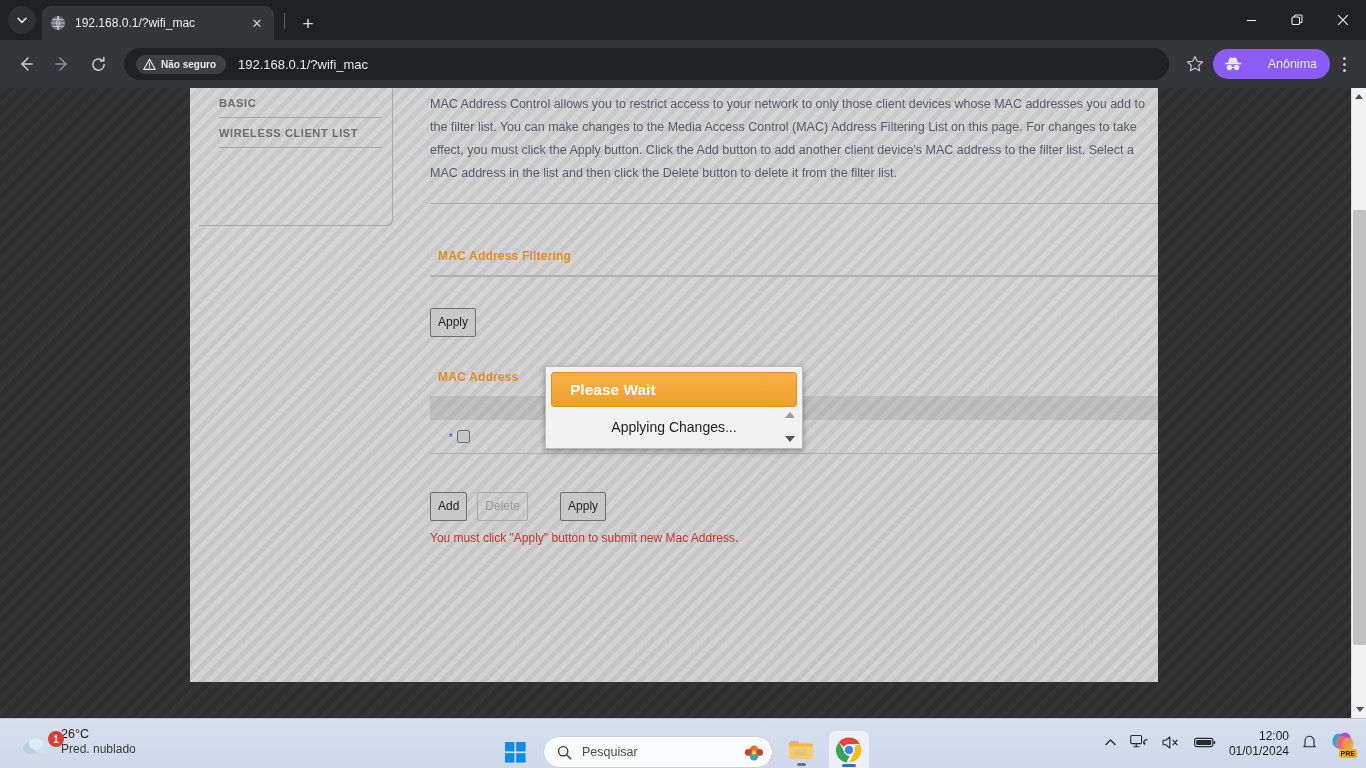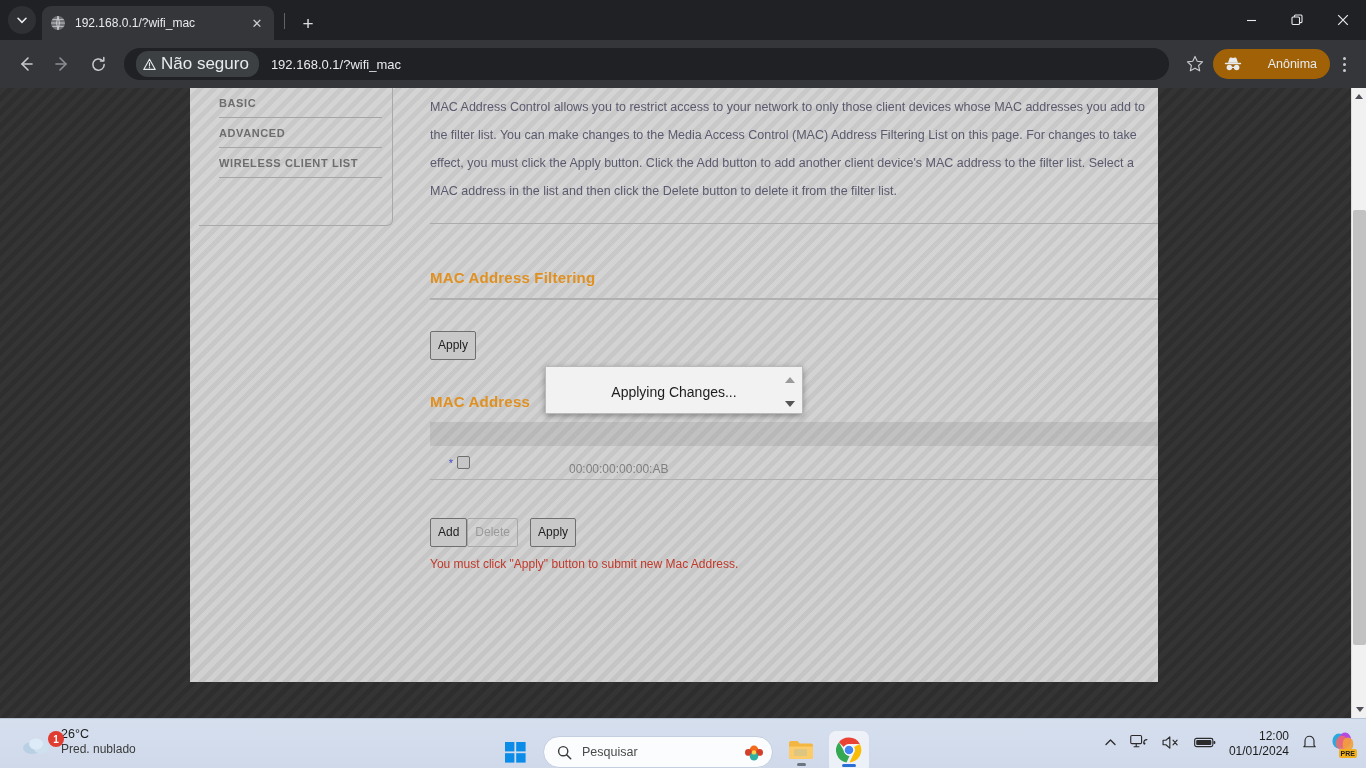--- a/index.html
+++ b/index.html
@@ -62,25 +62,25 @@
   .omnibox {
     flex:1 1 auto; height:32px; background:#202124; border-radius:16px;
     display:flex; align-items:center; padding:0 12px; margin:0 8px;
     min-width:0;
   }
   .notsecure {
     display:flex; align-items:center; gap:5px;
     background:#3c4043; border-radius:12px; padding:3px 10px 3px 7px;
     flex:0 0 auto; margin-right:12px;
   }
-  .notsecure-text { color:#e8eaed; font-size:17px; font-weight:normal; }
+  .notsecure-text { color:#e8eaed; font-size:10px; font-weight:bold; }
   .omni-url { color:#e8eaed; font-size:13px; white-space:nowrap; overflow:hidden; text-overflow:ellipsis; }
   .star { flex:0 0 32px; }
   .incognito-chip {
-    display:flex; align-items:center; gap:25px; background:#a16207;
+    display:flex; align-items:center; gap:25px; background:#8b5cf6;
     border-radius:16px; height:30px; padding:0 13px 0 10px; flex:0 0 auto;
   }
   .incognito-chip span { color:#e8eaed; font-size:12.5px; }
   .kebab { flex:0 0 28px; width:28px; display:flex; flex-direction:column;
            align-items:center; justify-content:center; gap:3px; }
   .kebab i { width:3px; height:3px; border-radius:50%; background:#c7cace; display:block; }
 
   
   .viewport {
     position:absolute; left:0; top:88px; width:1366px; height:630px;
@@ -112,27 +112,27 @@
     display:flex; align-items:center;
     border-bottom:1px solid #a5a5a5;
     font-size:11px; letter-spacing:0.6px; font-weight:bold;
     color:#6d6d6d;
   }
   .nav-item.active { color:#e08a1e; }
 
   
   .content { position:absolute; left:240px; top:0; width:730px; }
   .intro {
-    color:#5a5a6e; font-size:12.5px; line-height:28px; width:728px;
+    color:#5a5a6e; font-size:12.5px; line-height:23px; width:728px;
     padding-top:5px;
   }
   .hr { height:1px; background:#ababab; margin:18px 0 0 0; width:728px; }
 
   .section-title {
-    color:#e09020; font-size:15px; font-weight:bold; letter-spacing:0.2px;
+    color:#e09020; font-size:12px; font-weight:bold; letter-spacing:0.2px;margin-left:8px;
   }
   .row-line {
     height:1px; background:#b0b0b0; width:728px;
   }
   .field-row {
     display:flex; align-items:center; height:38px; padding-left:11px;
   }
   .field-label { color:#8a8a8a; font-size:12px; width:252px; flex:0 0 252px; }
   select.filter-select {
     width:282px; height:21px; font-family:"Liberation Sans", sans-serif;
@@ -334,23 +334,20 @@
 
   <div class="viewport">
     <div class="panel">
       <div class="panel-inner">
 
         <div class="sidebar">
           <div class="nav-item">
             <span>BASIC</span>
           </div>
           <div class="nav-item">
-            <span>ADVANCED</span>
-          </div>
-          <div class="nav-item">
             <span>WIRELESS CLIENT LIST</span>
           </div>
         </div>
 
         <div class="content">
           <p class="intro">MAC Address Control allows you to restrict access to your network to only those client devices whose MAC addresses you add to the filter list. You can make changes to the Media Access Control (MAC) Address Filtering List on this page. For changes to take effect, you must click the Apply button. Click the Add button to add another client device's MAC address to the filter list. Select a MAC address in the list and then click the Delete button to delete it from the filter list.</p>
           <div class="hr"></div>
 
           <div style="height:45px;"></div>
           <div class="section-title">MAC Address Filtering</div>
@@ -367,31 +364,34 @@
           <div style="height:12px;"></div>
 
           <div class="tbl-head"></div>
           <div class="tbl-row">
             <span class="star-mark">*</span>
             <span class="chk"></span>
             <span class="mac-text">00:00:00:00:00:AB</span>
           </div>
 
           <div style="height:38px;"></div>
-          <div style="display:flex; ">
+          <div style="display:flex; gap:10px;">
             <button class="btn">Add</button>
             <button class="btn" disabled="">Delete</button>
             <span style="width:12px;"></span>
             <button class="btn">Apply</button>
           </div>
           <div style="height:10px;"></div>
           <div class="warn">You must click "Apply" button to submit new Mac Address.</div>
         </div>
 
         <div class="dialog">
+          <div class="dialog-head">
+            <span>Please Wait</span>
+          </div>
           <div class="dialog-body">
             <span class="msg">Applying Changes...</span>
             <div class="dlg-scroll">
               <div class="tri-up"></div>
               <div class="tri-dn"></div>
             </div>
           </div>
         </div>
 
       </div>

